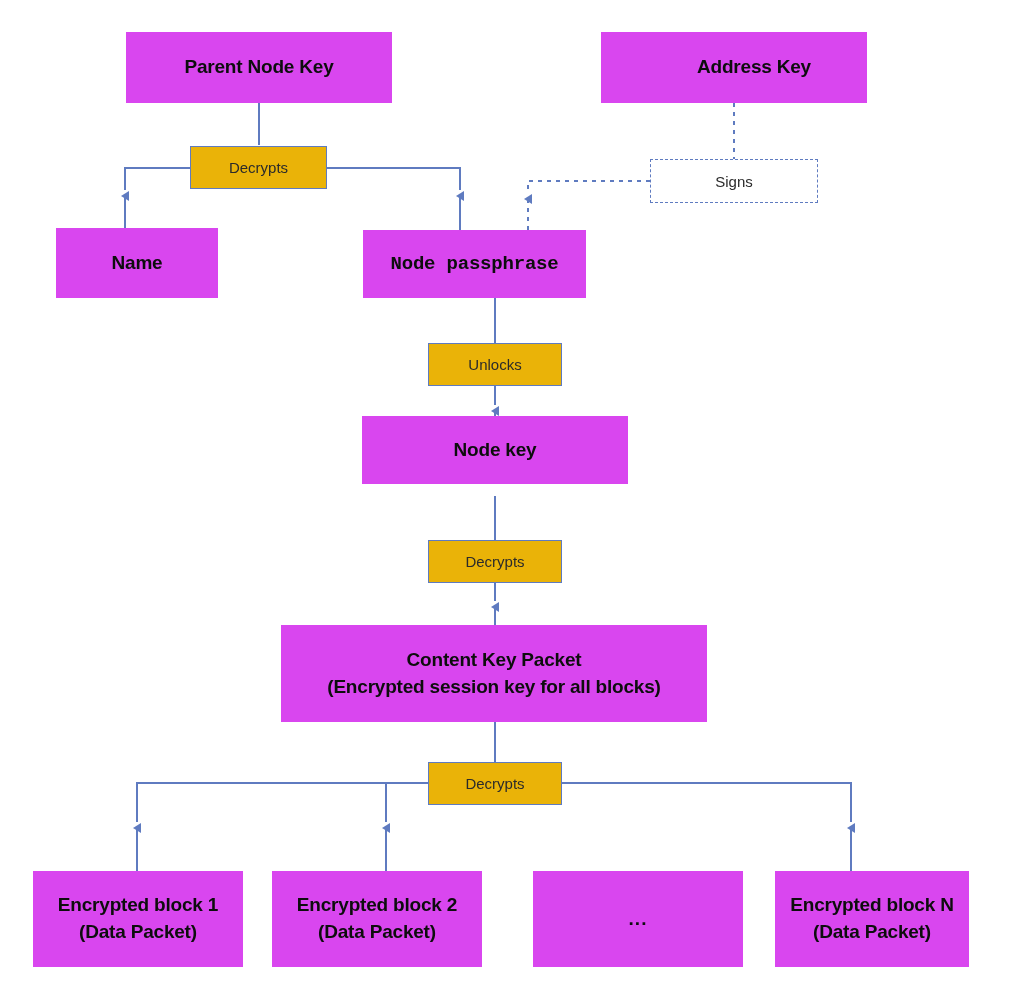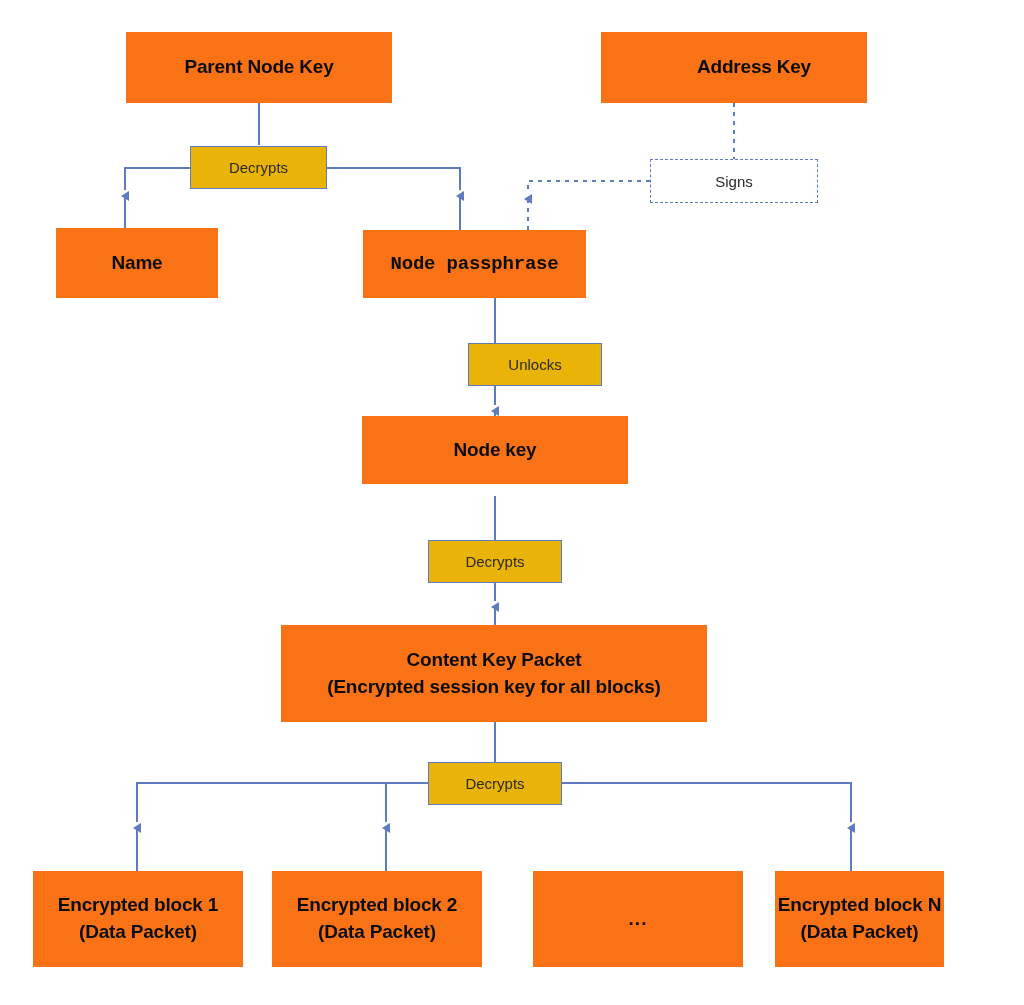--- a/index.html
+++ b/index.html
@@ -20,21 +20,21 @@
   }
   #diagram-svg {
     position: absolute;
     left: 0;
     top: 0;
     width: 1024px;
     height: 1005px;
   }
   .node-box {
     position: absolute;
-    background: #f97316;
+    background: #d946ef;
     display: flex;
     flex-direction: column;
     align-items: center;
     justify-content: center;
     text-align: center;
     color: #0d0d0d;
     font-weight: bold;
     font-size: 19px;
     line-height: 1.42;
     letter-spacing: -0.2px;
@@ -154,34 +154,34 @@
 
   <div class="node-box" style="left:272px; top:871px; width:210px; height:96px;">
     <span>Encrypted block 2</span>
     <span class="line2">(Data Packet)</span>
   </div>
 
   <div class="node-box" style="left:533px; top:871px; width:210px; height:96px;">
     <span class="ellipsis-text">...</span>
   </div>
 
-  <div class="node-box" style="left:775px; top:871px; width:169px; height:96px;">
+  <div class="node-box" style="left:775px; top:871px; width:194px; height:96px;">
     <span>Encrypted block N</span>
     <span class="line2">(Data Packet)</span>
   </div>
 
   <div class="label-box" style="left:190px; top:146px; width:137px; height:43px;">
     <span>Decrypts</span>
   </div>
 
   <div class="label-box dashed" style="left:650px; top:159px; width:168px; height:44px;">
     <span>Signs</span>
   </div>
 
-  <div class="label-box" style="left:428px; top:343px; width:134px; height:43px;margin-left:40px;">
+  <div class="label-box" style="left:428px; top:343px; width:134px; height:43px;">
     <span>Unlocks</span>
   </div>
 
   <div class="label-box" style="left:428px; top:540px; width:134px; height:43px;">
     <span>Decrypts</span>
   </div>
 
   <div class="label-box" style="left:428px; top:762px; width:134px; height:43px;">
     <span>Decrypts</span>
   </div>

